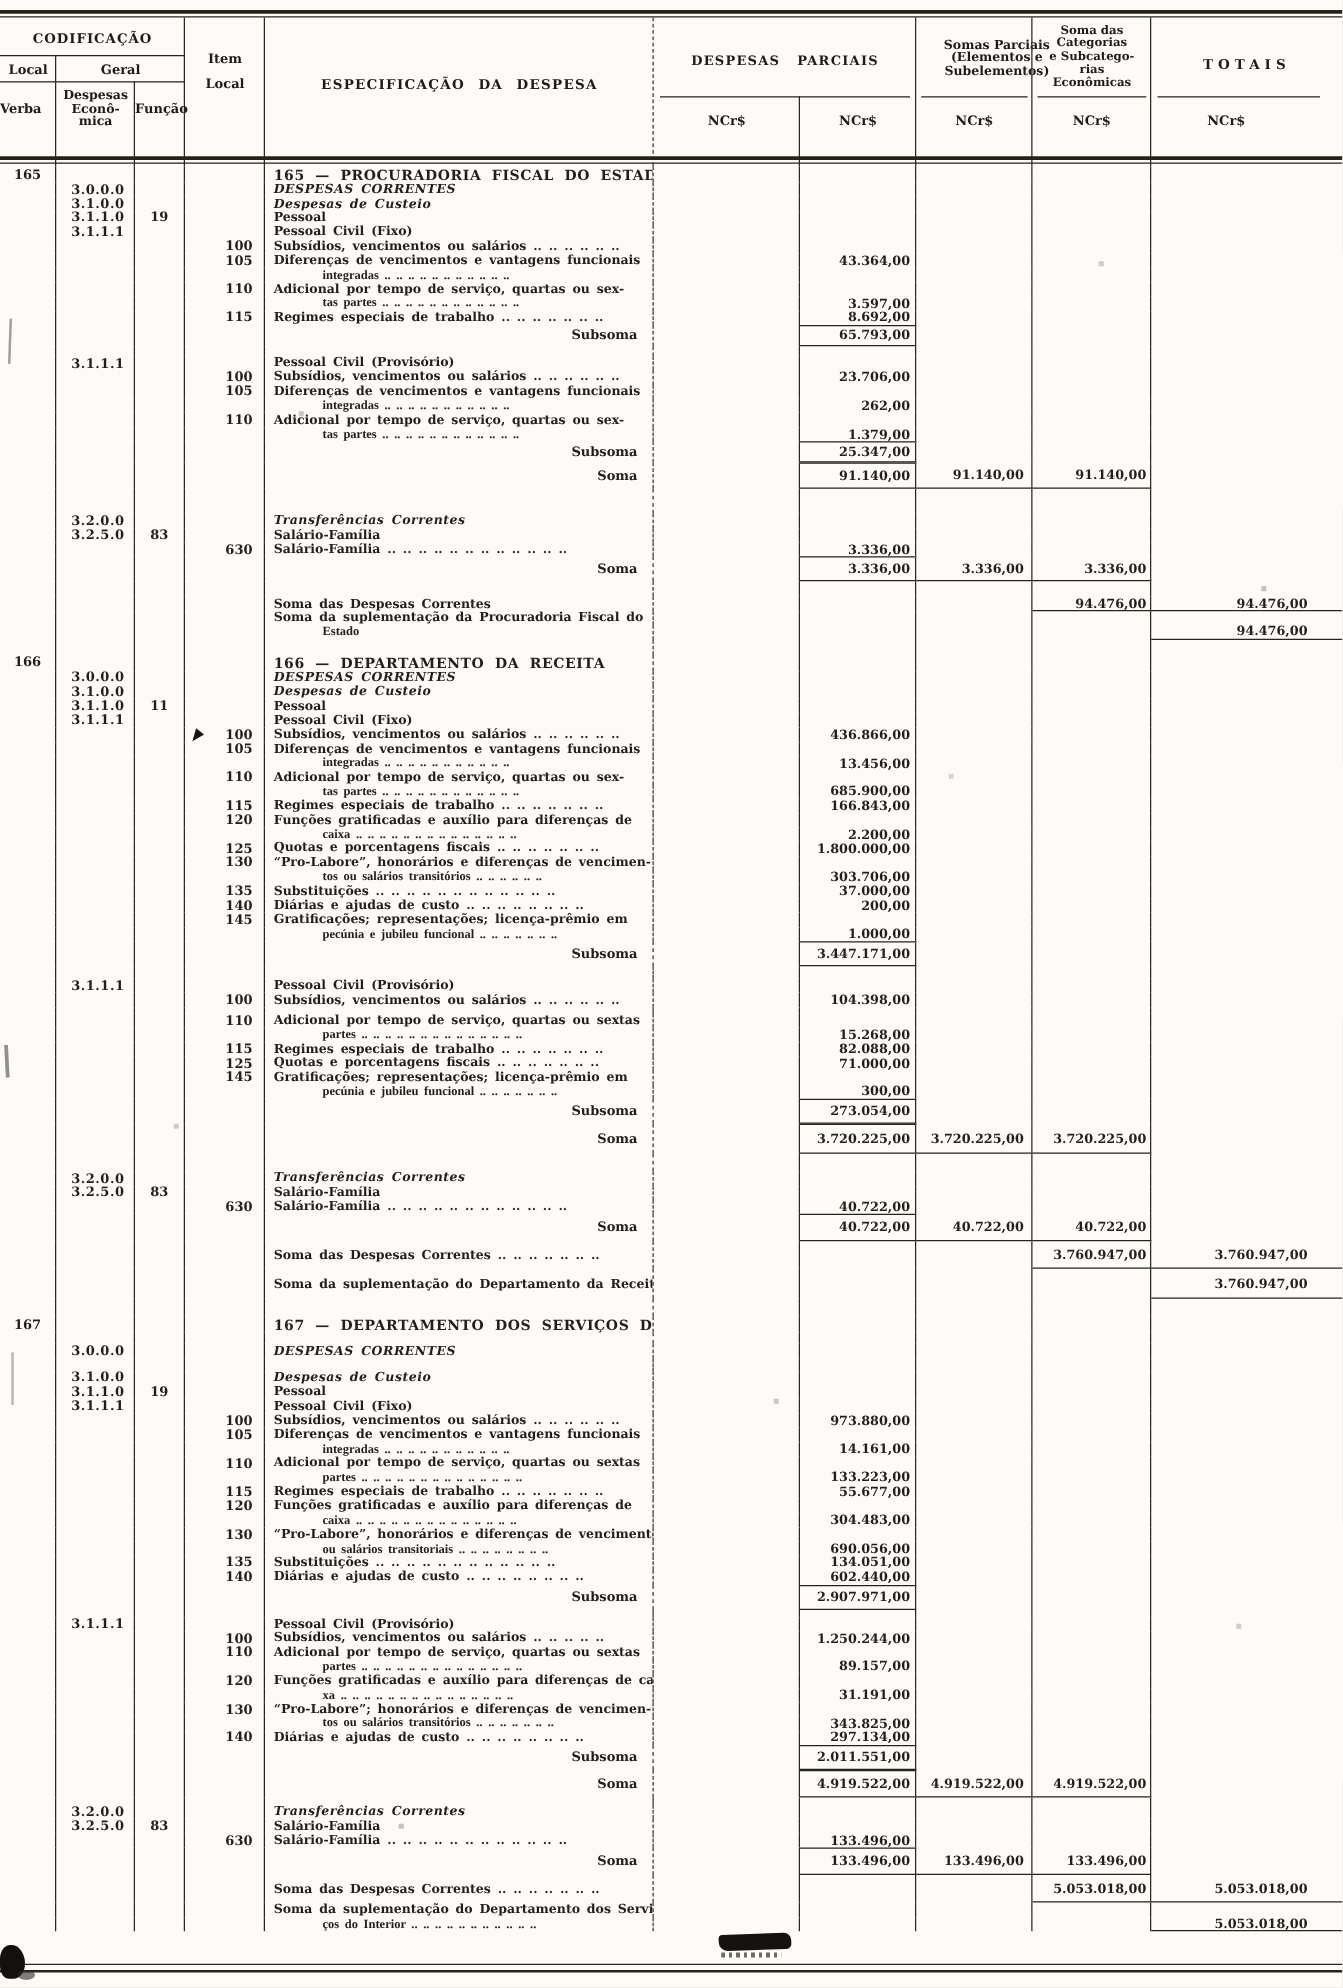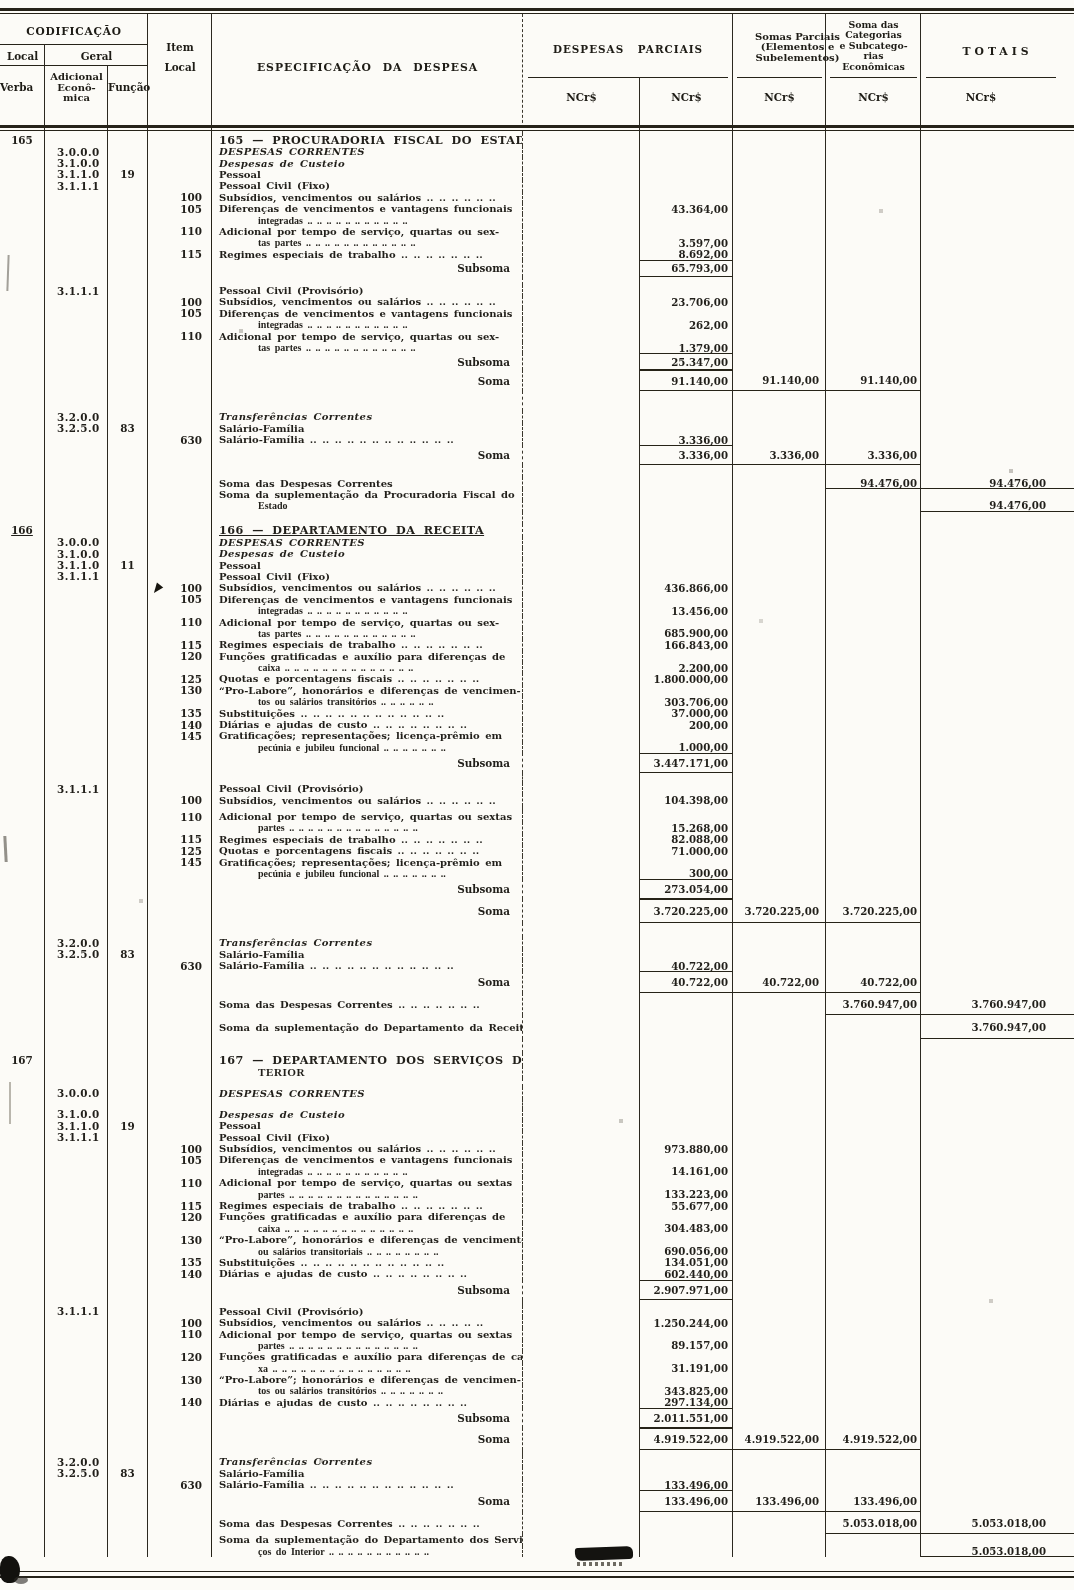--- a/index.html
+++ b/index.html
@@ -45,21 +45,21 @@
 
   <div class="hr" style="left:0;width:1074px;top:8px;height:3px;"></div>
   <div class="hr" style="left:0;width:1074px;top:13px;height:1.2px;"></div>
 
   <div class="h-label caps-sp" style="left:0;width:148px;top:26px;font-size:10.6px;">CODIFICAÇÃO</div>
   <div class="hr" style="left:0;width:148px;top:44px;height:1.3px;"></div>
   <div class="h-label" style="left:0;width:45px;top:51px;">Local</div>
   <div class="h-label" style="left:45px;width:103px;top:51px;">Geral</div>
   <div class="hr" style="left:0;width:148px;top:65px;height:1.3px;"></div>
   <div class="h-label" style="left:0;width:22px;top:82px;">Verba</div>
-  <div class="h-label" style="left:45px;width:63px;top:72px;font-size:10px;line-height:10.5px;">Adicional
+  <div class="h-label" style="left:45px;width:63px;top:72px;font-size:10px;line-height:10.5px;">Despesas
 Econô-
 mica</div>
   <div class="h-label" style="left:108px;width:40px;top:82px;">Função</div>
   <div class="h-label" style="left:148px;width:64px;top:42px;">Item</div>
   <div class="h-label" style="left:148px;width:64px;top:62px;">Local</div>
   <div class="h-label" style="left:212px;width:311px;top:62px;font-size:10.8px;letter-spacing:1px;word-spacing:6px;">ESPECIFICAÇÃO DA DESPESA</div>
   <div class="h-label" style="left:523px;width:210px;top:44px;letter-spacing:1px;word-spacing:9px;">DESPESAS PARCIAIS</div>
   <div class="h-label" style="left:751px;width:93px;top:32px;font-size:10px;line-height:10.4px;">Somas Parciais
 (Elementos e
 Subelementos)</div>
@@ -460,21 +460,21 @@
         <div class="cc"></div>
         <div class="cf"></div>
         <div class="ci"></div>
         <div class="ct"></div>
         <div class="ca"></div>
         <div class="cb"></div>
         <div class="cs"></div>
         <div class="cd"></div>
         <div class="co"></div>
       </div>
-      <div class="row" style="height: 13px; text-decoration: underline;">
+      <div class="row" style="height: 13px;">
         <div class="cv">166</div>
         <div class="cc"></div>
         <div class="cf"></div>
         <div class="ci"></div>
         <div class="ct title">166 — DEPARTAMENTO DA RECEITA</div>
         <div class="ca"></div>
         <div class="cb"></div>
         <div class="cs"></div>
         <div class="cd"></div>
         <div class="co"></div>
@@ -958,32 +958,20 @@
         <div class="cs"></div>
         <div class="cd"></div>
         <div class="co"></div>
       </div>
       <div class="row" style="height: 13px;">
         <div class="cv">167</div>
         <div class="cc"></div>
         <div class="cf"></div>
         <div class="ci"></div>
         <div class="ct title">167 — DEPARTAMENTO DOS SERVIÇOS DO INI</div>
-        <div class="ca"></div>
-        <div class="cb"></div>
-        <div class="cs"></div>
-        <div class="cd"></div>
-        <div class="co"></div>
-      </div>
-      <div class="row" style="height: 12px;">
-        <div class="cv"></div>
-        <div class="cc"></div>
-        <div class="cf"></div>
-        <div class="ci"></div>
-        <div class="ct indent title">TERIOR</div>
         <div class="ca"></div>
         <div class="cb"></div>
         <div class="cs"></div>
         <div class="cd"></div>
         <div class="co"></div>
       </div>
       <div class="row" style="height: 9px;">
         <div class="cv"></div>
         <div class="cc"></div>
         <div class="cf"></div>

